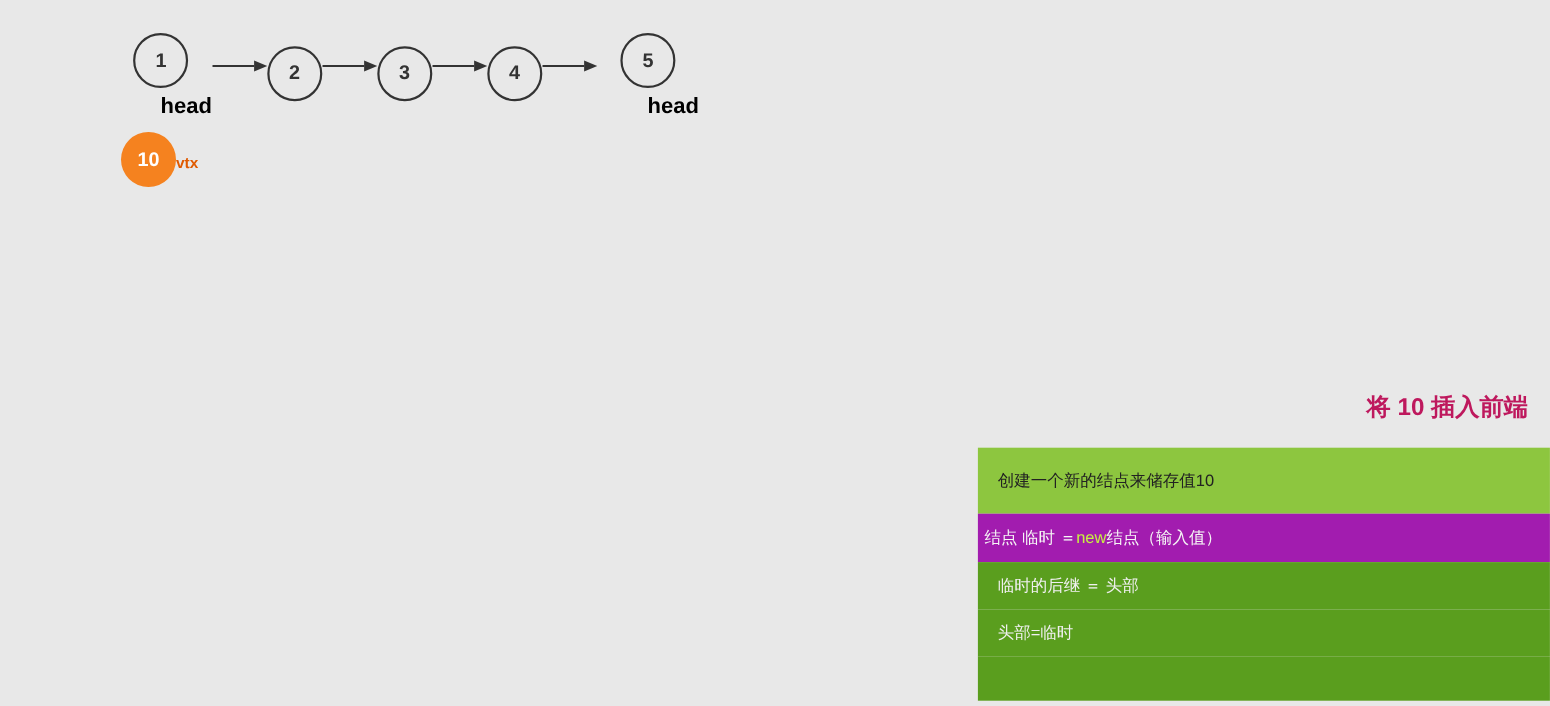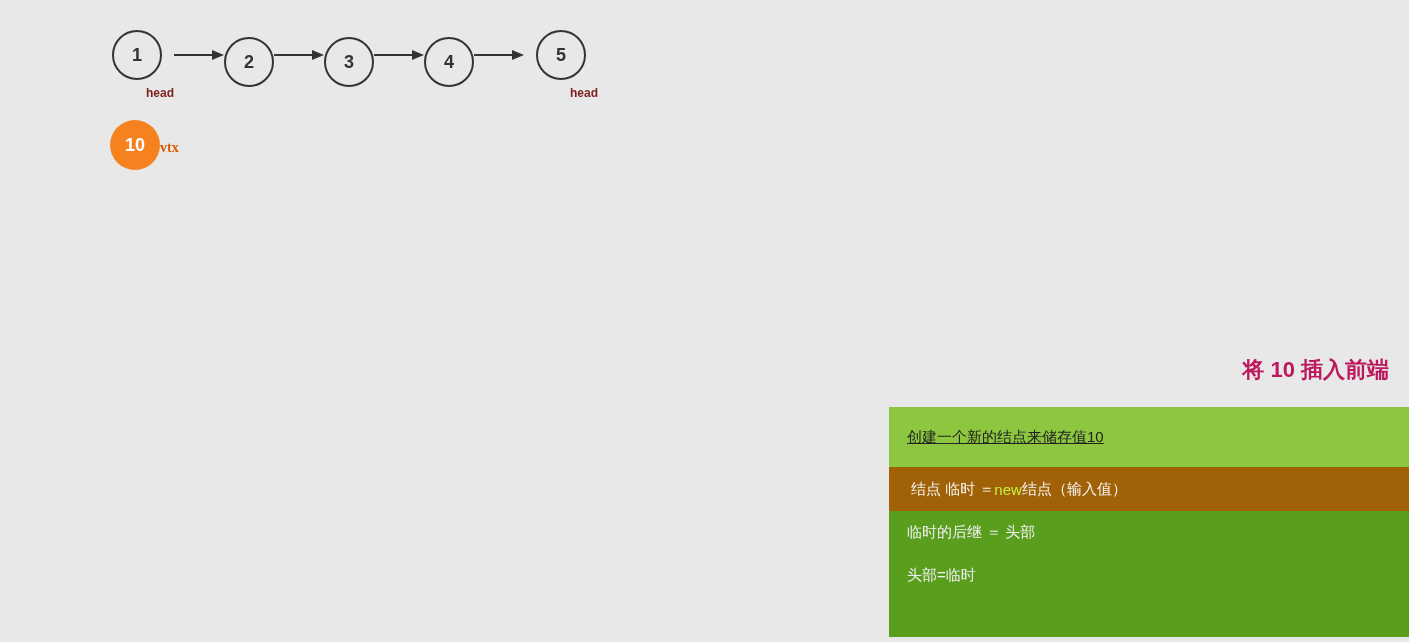--- a/index.html
+++ b/index.html
@@ -37,23 +37,23 @@
       align-items: center;
       justify-content: center;
       font-size: 18px;
       font-weight: bold;
       color: #333;
       position: relative;
     }
 
     .node-label {
       margin-top: 6px;
-      font-size: 12px;
-      font-weight: bold;
-      color: #7f1d1d;
+      font-size: 20px;
+      font-weight: bold;
+      color: #000000;
       padding-left: 46px;
     }
 
     .arrow-svg {
       width: 50px;
       height: 20px;
       margin-bottom: 20px;
     }
 
     
@@ -77,21 +77,20 @@
       font-size: 18px;
       font-weight: bold;
       color: white;
     }
 
     .vtx-label {
       margin-top: 6px;
       font-size: 14px;
       font-weight: bold;
       color: #e05a00;
-      font-family: Liberation Serif, serif;
     }
 
     
     .panel-title {
       position: absolute;
       top: 355px;
       right: 20px;
       font-size: 22px;
       font-weight: bold;
       color: #be185d;
@@ -107,26 +106,25 @@
     }
 
     .info-row-green-top {
       background: #8dc63f;
       padding: 14px 18px;
       font-size: 15px;
       color: #222;
       min-height: 60px;
       display: flex;
       align-items: center;
-      text-decoration: underline;
     }
 
     .info-row-black {
-      background: #a16207;
-      padding: 12px 22px;
+      background: #a21caf;
+      padding: 12px 6px;
       font-size: 15px;
       color: #f5f5f5;
       min-height: 44px;
       display: flex;
       align-items: center;
     }
 
     .info-row-green-mid {
       background: #5a9e1e;
       padding: 12px 18px;

